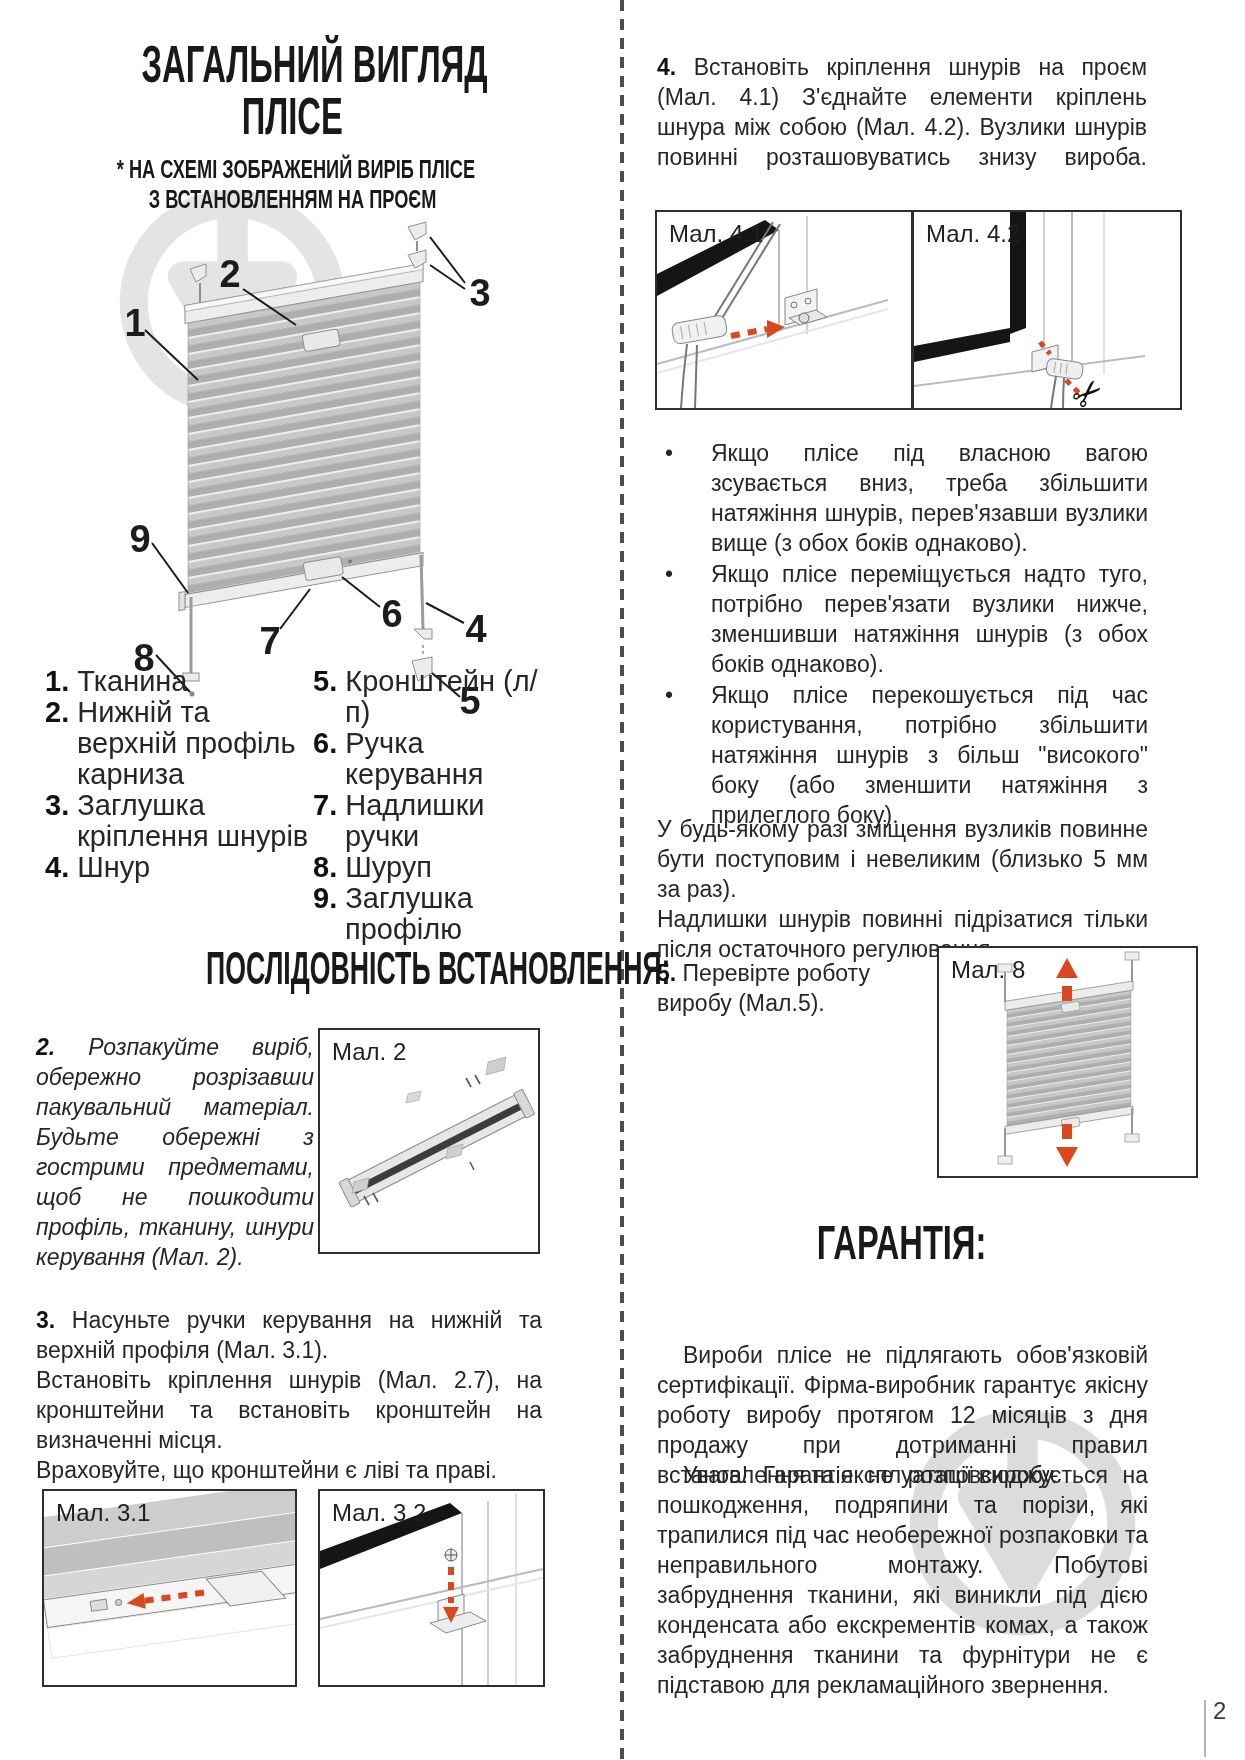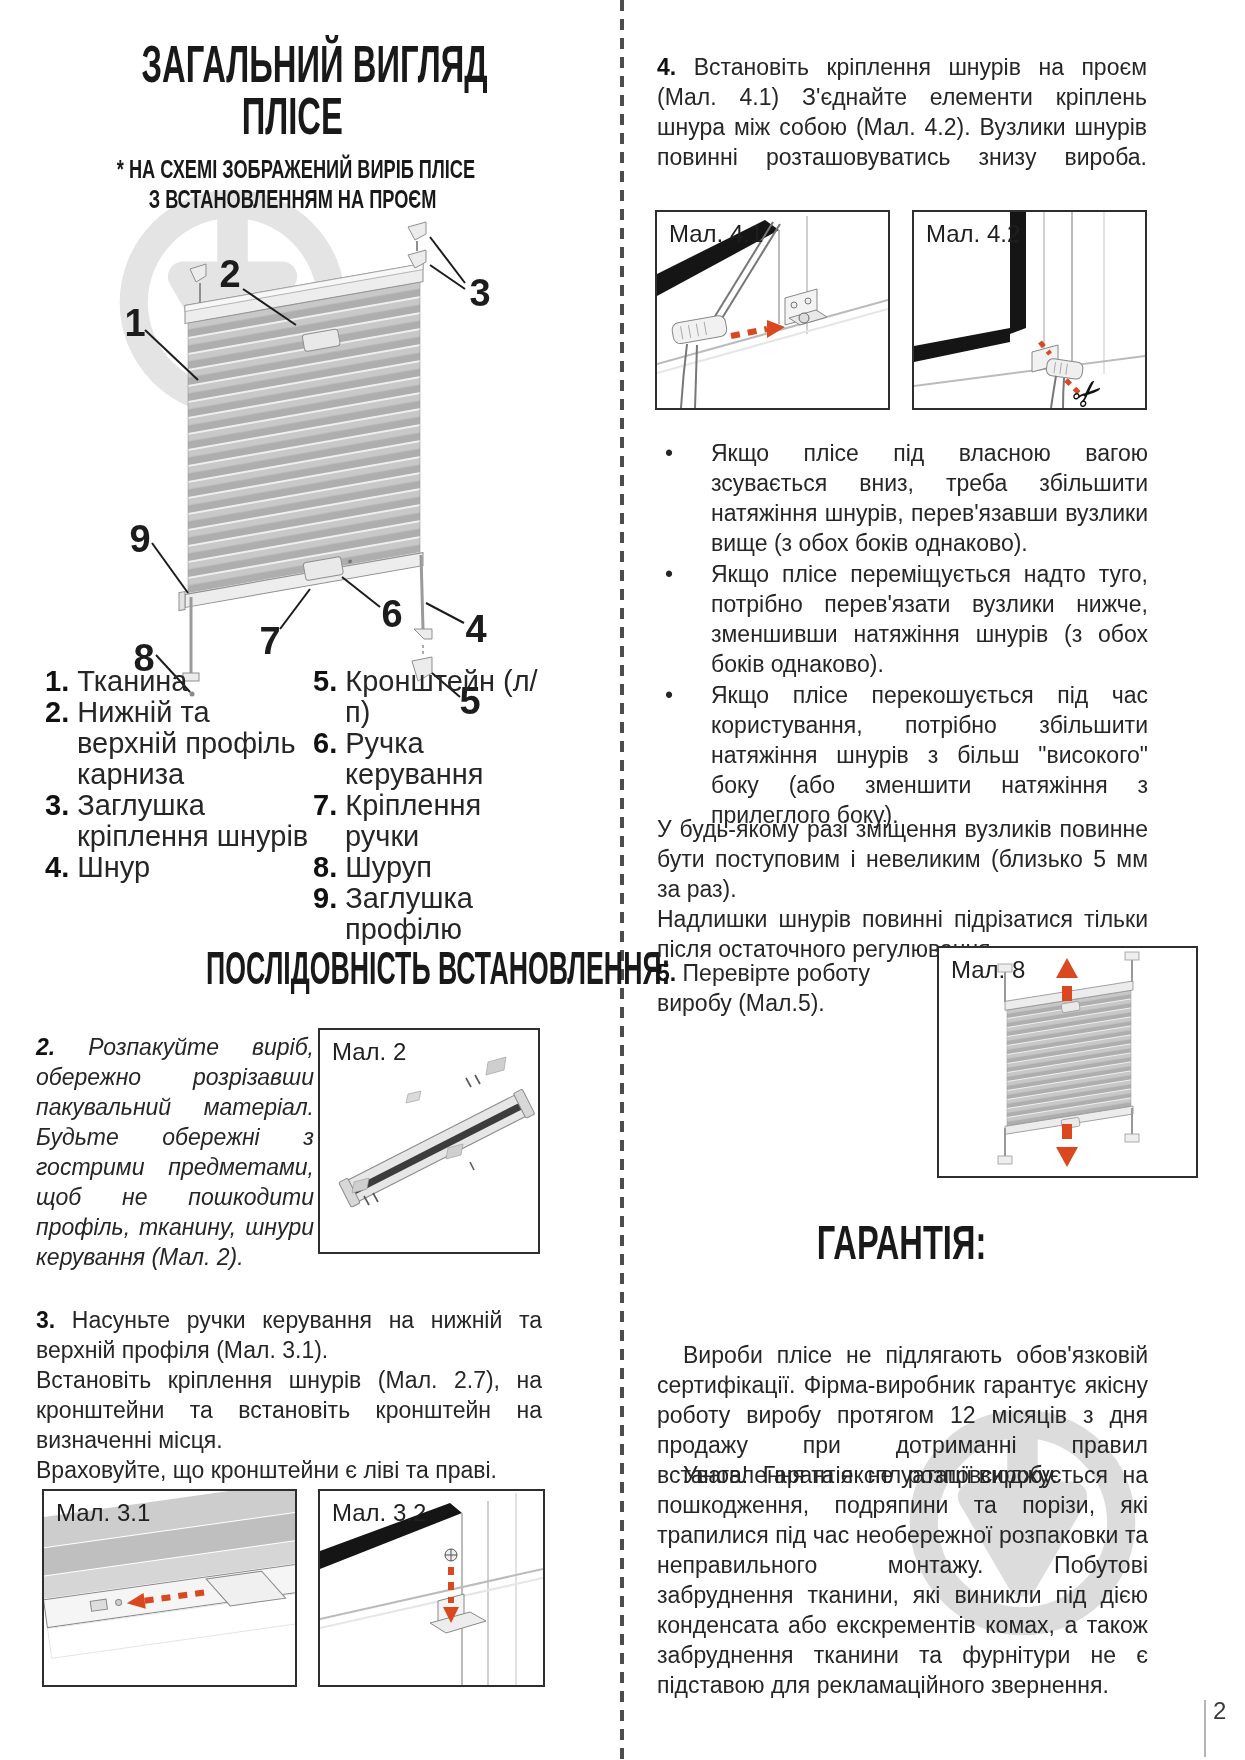--- a/index.html
+++ b/index.html
@@ -129,21 +129,21 @@
   <div class="abs legend" style="left:45px;top:666px;width:497px;">
     <div class="col1">
       <div class="legend-item"><b>1.</b> <span>Тканина</span></div>
       <div class="legend-item"><b>2.</b> <span>Нижній та верхній профіль карниза</span></div>
       <div class="legend-item"><b>3.</b> <span>Заглушка кріплення шнурів</span></div>
       <div class="legend-item"><b>4.</b> <span>Шнур</span></div>
     </div>
     <div class="col2">
       <div class="legend-item"><b>5.</b> <span>Кронштейн (л/п)</span></div>
       <div class="legend-item"><b>6.</b> <span>Ручка керування</span></div>
-      <div class="legend-item"><b>7.</b> <span>Кріплення ручки</span></div>
+      <div class="legend-item"><b>7.</b> <span>Надлишки ручки</span></div>
       <div class="legend-item"><b>8.</b> <span>Шуруп</span></div>
       <div class="legend-item"><b>9.</b> <span>Заглушка профілю</span></div>
     </div>
   </div>
 
   <div class="abs hd-center" style="left:38px;top:944px;width:505px;">
     <span class="cond section-line">ПОСЛІДОВНІСТЬ ВСТАНОВЛЕННЯ:</span>
   </div>
 
   <div class="abs body-txt" style="left:36px;top:1032px;width:278px;font-style:italic;">
@@ -216,21 +216,21 @@
       <line x1="131" y1="76" x2="131" y2="112" stroke="#d9481f" stroke-width="6" stroke-dasharray="8 7"></line>
       <polygon points="123,116 139,116 131,132" fill="#d9481f"></polygon>
     </svg>
   </div>
 
   <div class="abs body-txt last-just" style="left:657px;top:52px;width:490px;">
     <b>4.</b>
     <span>Встановіть кріплення шнурів на проєм (Мал. 4.1) З'єднайте елементи кріплень шнура між собою (Мал. 4.2). Вузлики шнурів повинні розташовуватись знизу вироба.</span>
   </div>
 
-  <div class="fig" style="left:655px;top:210px;width:235px;height:200px;">
+  <div class="fig" style="left:655px;top:210px;width:258px;height:200px;">
     <div class="fig-label">Мал. 4.1</div>
     <svg width="231" height="196" viewBox="0 0 231 196">
       <polygon points="0,62 108,8 122,18 0,84" fill="#151515"></polygon>
       <line x1="122" y1="18" x2="122" y2="112" stroke="#bbb" stroke-width="2"></line>
       <line x1="150" y1="4" x2="150" y2="122" stroke="#d0d0d0" stroke-width="2"></line>
       <line x1="0" y1="152" x2="231" y2="88" stroke="#bbb" stroke-width="2"></line>
       <line x1="0" y1="161" x2="231" y2="97" stroke="#e6e6e6" stroke-width="2"></line>
       <path d="M128,86 l32,-9 v27 l-32,9 z" fill="#f3f3f3" stroke="#888"></path>
       <circle cx="137" cy="93" r="3" fill="#eee" stroke="#777"></circle>
       <circle cx="151" cy="89" r="3" fill="#eee" stroke="#777"></circle>
@@ -245,21 +245,21 @@
         <line x1="25" y1="4" x2="25" y2="17" stroke="#aaa"></line>
           <line x1="33" y1="4" x2="33" y2="17" stroke="#aaa"></line>
       </g>
       <path d="M30,132 q-4,32 -6,64" stroke="#777" fill="none" stroke-width="2"></path>
       <path d="M40,133 q-1,31 -2,63" stroke="#777" fill="none" stroke-width="2"></path>
       <line x1="74" y1="124" x2="110" y2="117" stroke="#d9481f" stroke-width="6" stroke-dasharray="9 8"></line>
       <polygon points="110,108 110,126 128,115" fill="#d9481f"></polygon>
     </svg>
   </div>
 
-  <div class="fig" style="left:912px;top:210px;width:235px;height:200px;">
+  <div class="fig" style="left:912px;top:210px;width:270px;height:200px;">
     <div class="fig-label">Мал. 4.2</div>
     <svg width="231" height="196" viewBox="0 0 231 196">
       <polygon points="96,0 112,0 112,116 96,122" fill="#151515"></polygon>
       <polygon points="0,134 96,116 96,130 0,150" fill="#151515"></polygon>
       <line x1="130" y1="0" x2="130" y2="152" stroke="#d0d0d0" stroke-width="2"></line>
       <line x1="158" y1="0" x2="158" y2="158" stroke="#bbb" stroke-width="2"></line>
       <line x1="190" y1="0" x2="190" y2="162" stroke="#e2e2e2" stroke-width="2"></line>
       <line x1="0" y1="174" x2="231" y2="144" stroke="#bbb" stroke-width="2"></line>
       <path d="M118,140 l26,-7 v20 l-26,7 z" fill="#f2f2f2" stroke="#888"></path>
       <g transform="translate(134,146) rotate(8)">

